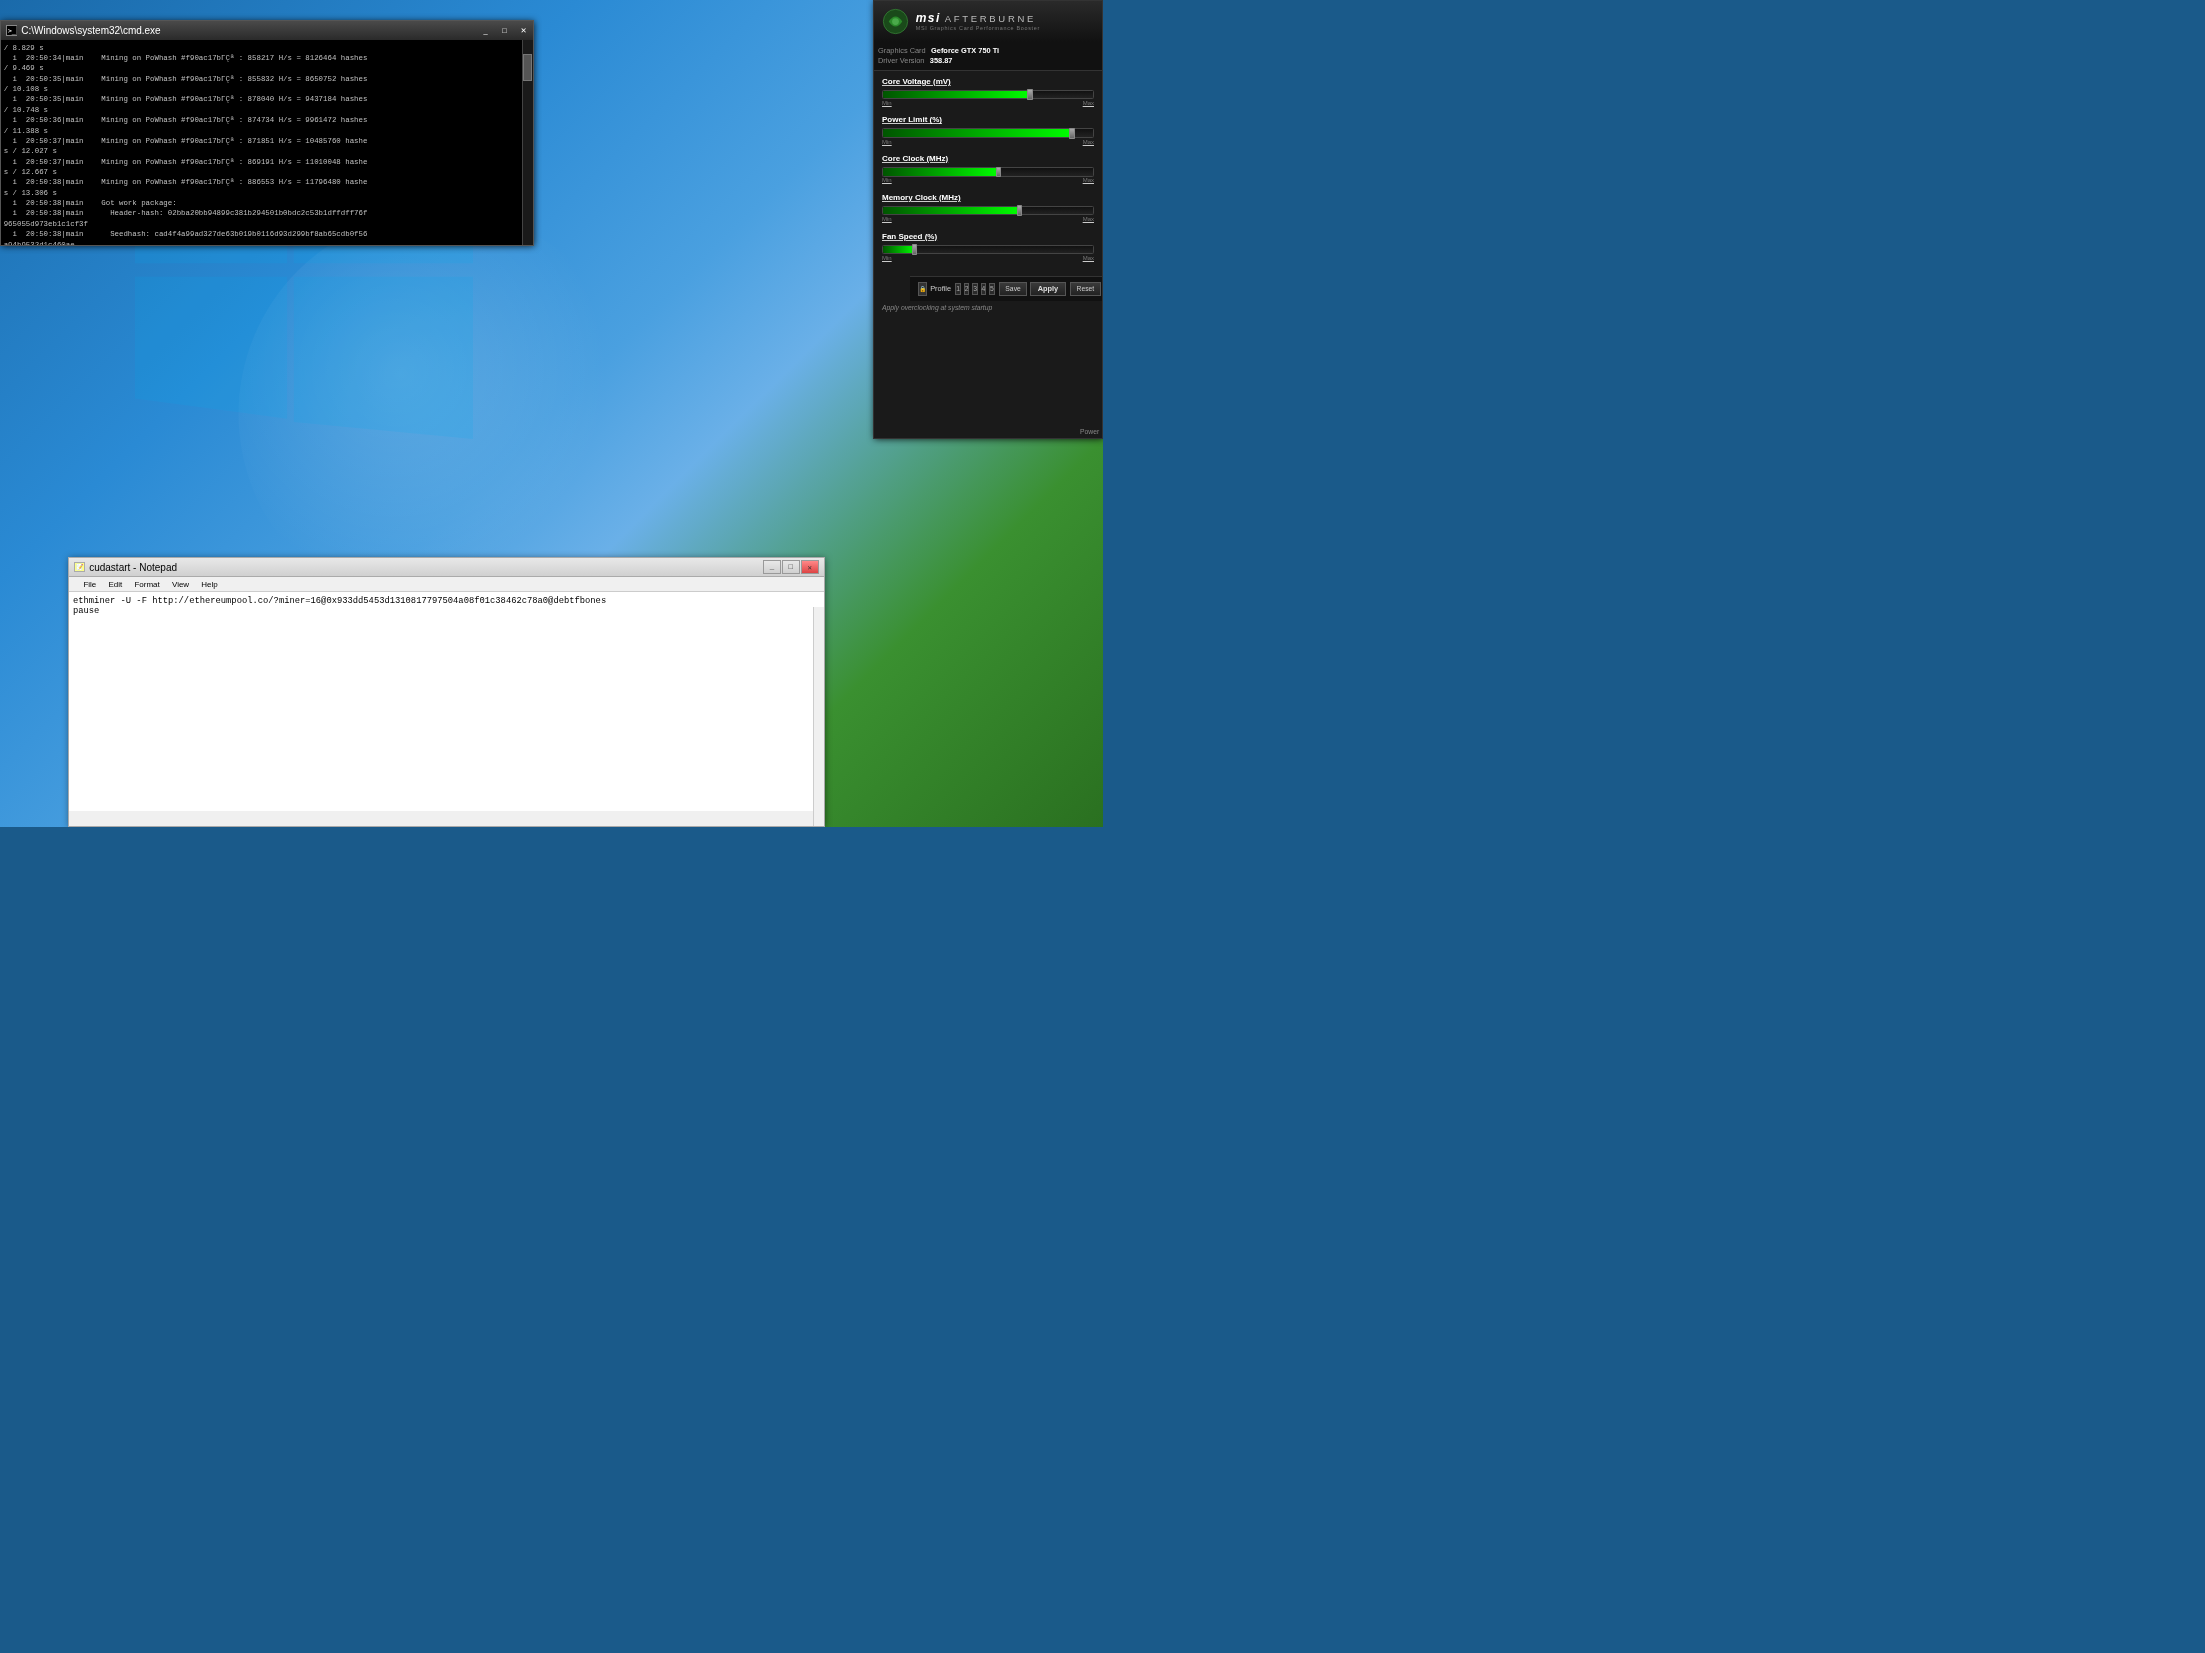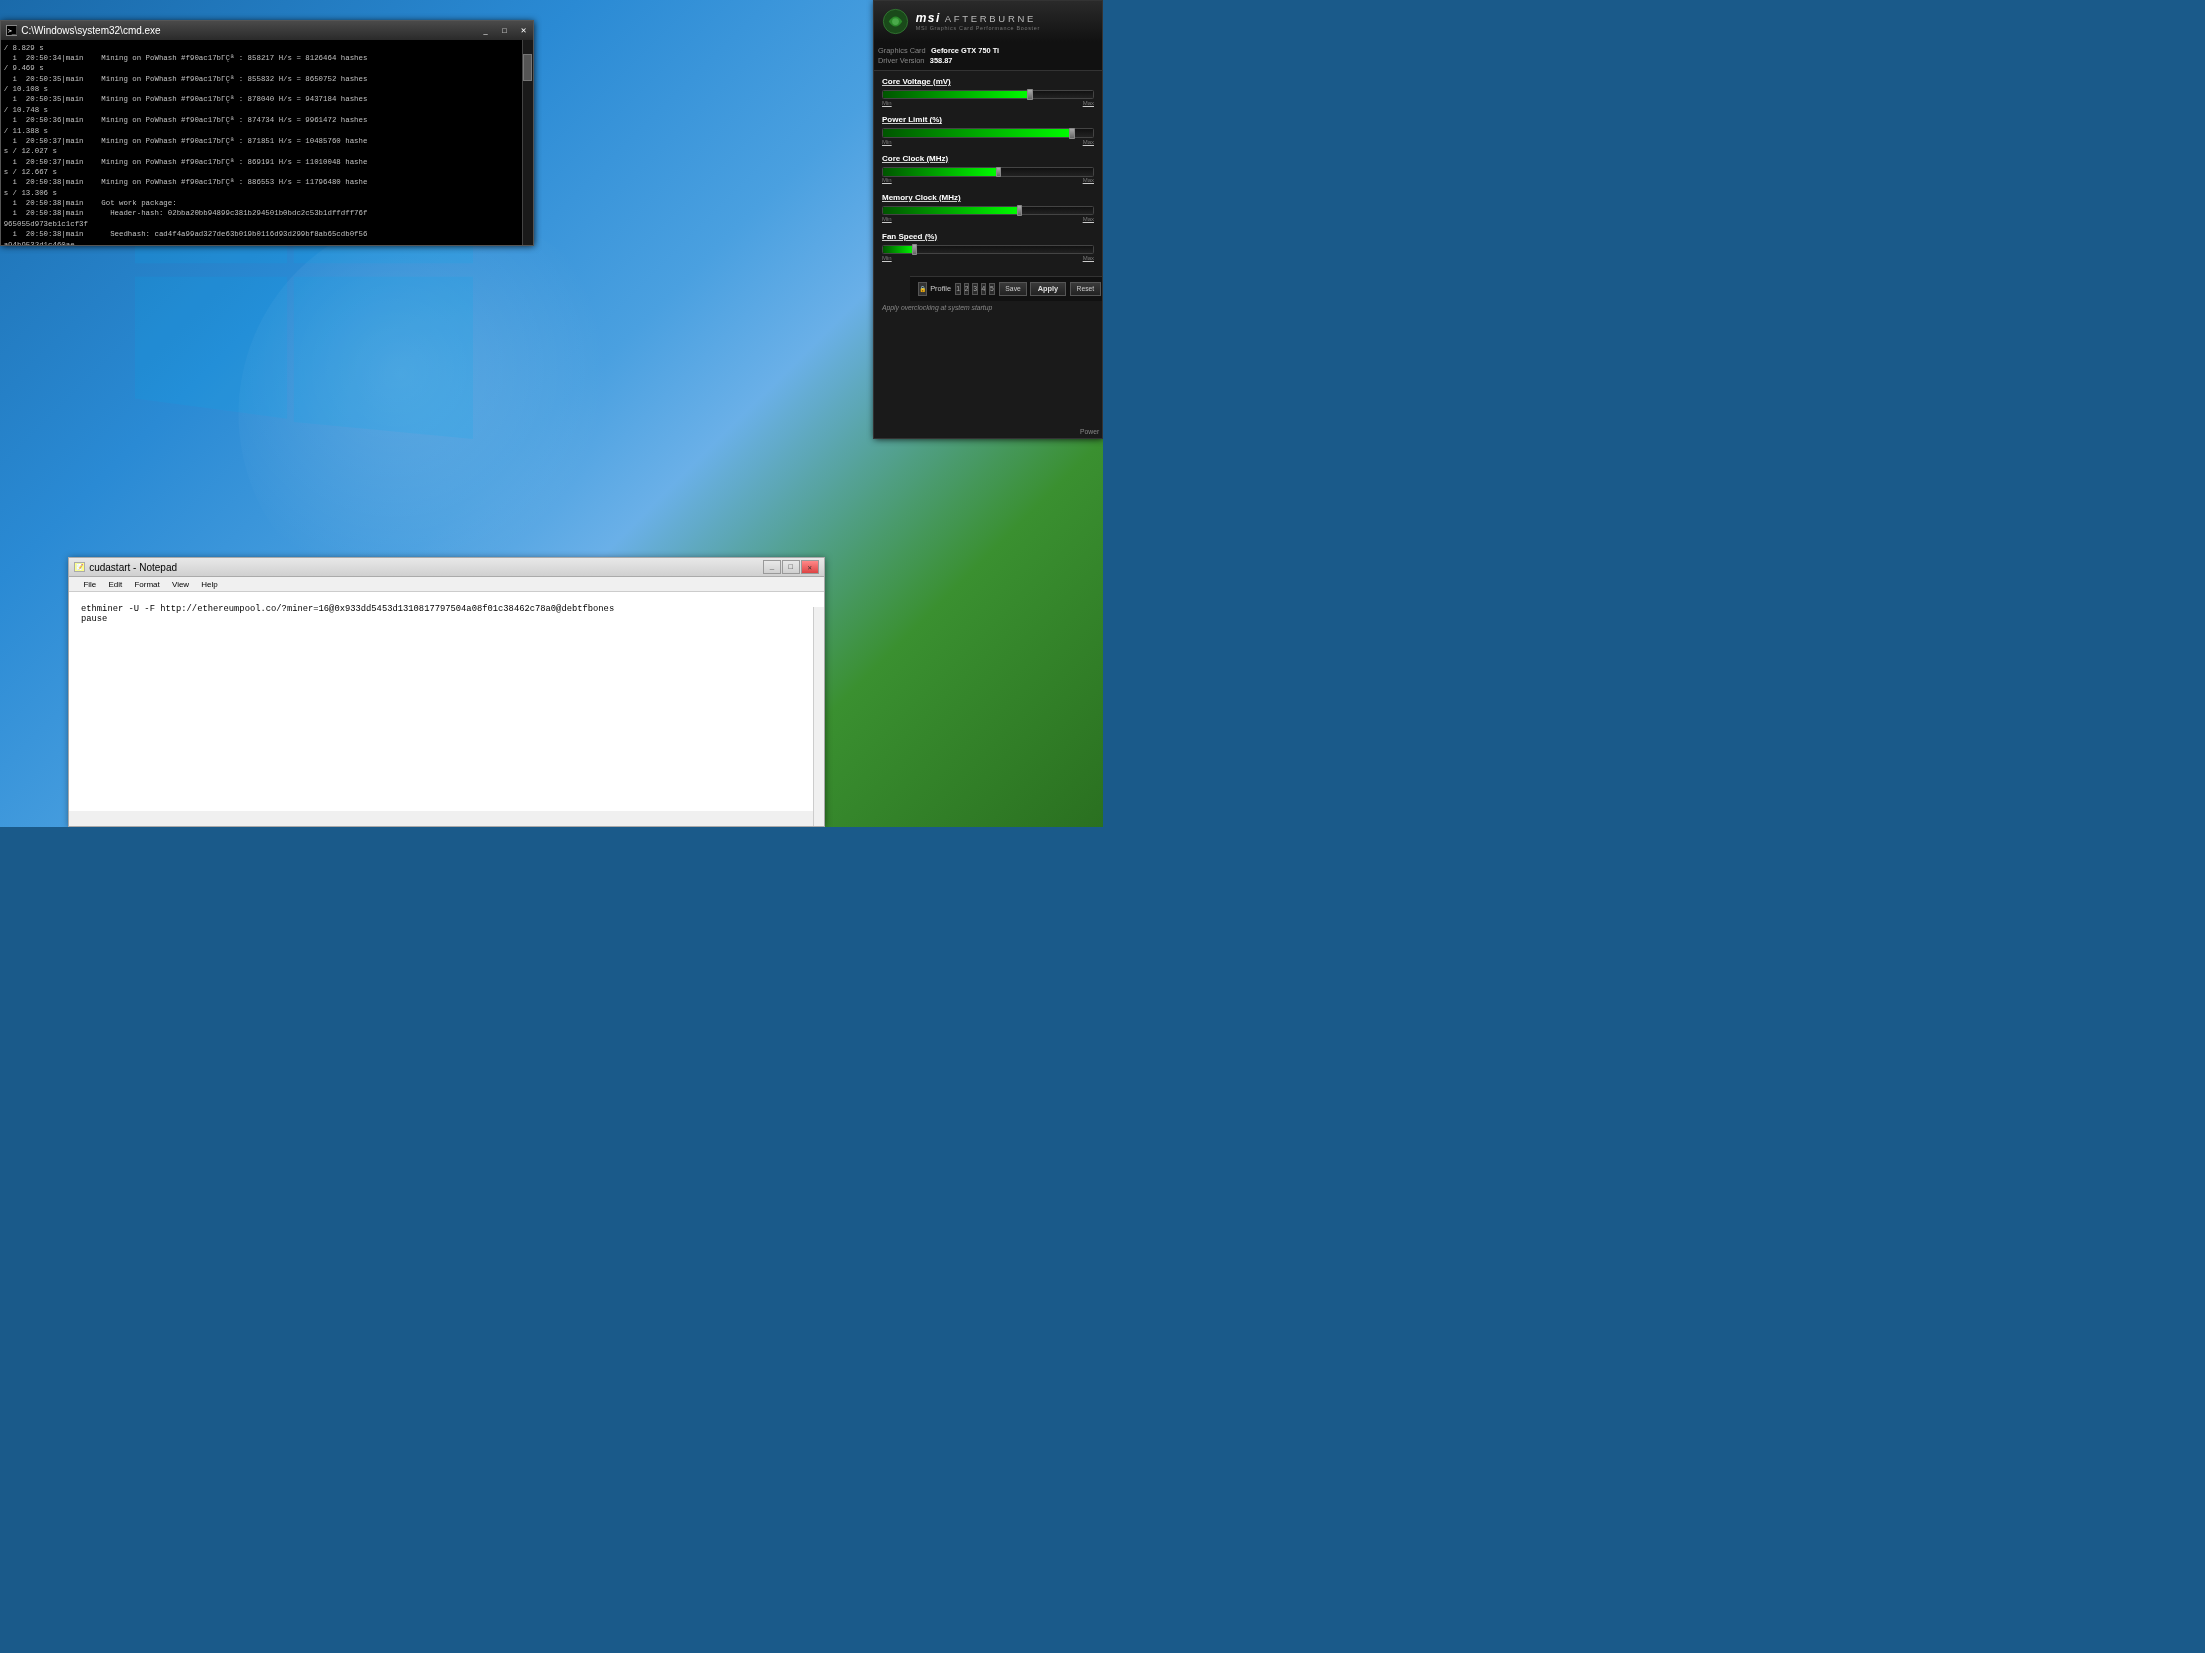--- a/index.html
+++ b/index.html
@@ -377,21 +377,21 @@
     .notepad-menu-item {
       padding: 1.4px 5.4px;
       font-family: 'Segoe UI', sans-serif;
       font-size: 8px;
       color: #000;
       cursor: pointer;
     }
 
     .notepad-body {
       background: #fff;
-      padding: 12px;
+      padding: 4px;
       height: calc(100% - 49px);
       font-family: 'Courier New', monospace;
       font-size: 8.8px;
       color: #000;
       overflow: auto;
     }
 
     .notepad-scrollbar {
       position: absolute;
       right: 0;

